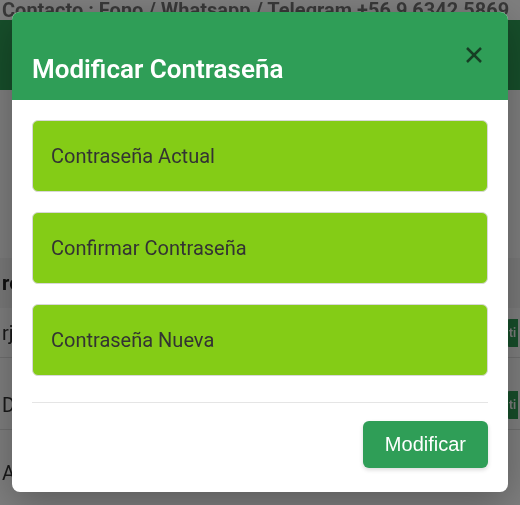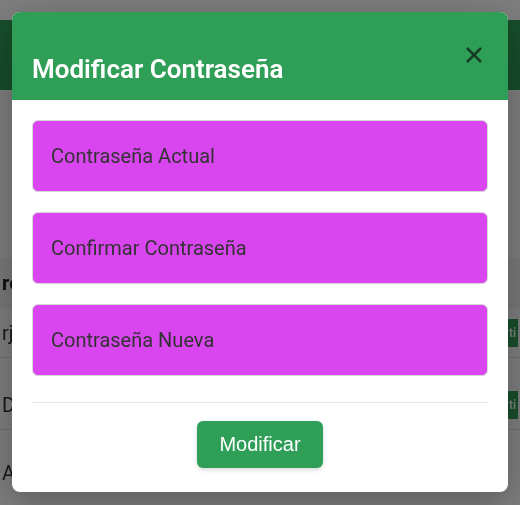--- a/index.html
+++ b/index.html
@@ -105,50 +105,51 @@
   }
   .field {
     border: 1px solid #d8d8d8;
     border-radius: 6px;
     height: 72px;
     margin-bottom: 20px;
     display: flex; align-items: center;
     padding: 0 18px;
     font-size: 20px;
     color: #333;
-    background: #d946ef;
+    background: #84cc16;
   }
 
   .divider {
     border: none;
     border-top: 1px solid #e5e5e5;
     margin: 6px 0 18px 0;
   }
 
   .modal-footer {
     display: flex;
-    justify-content: center;
+    justify-content: flex-end;
     padding: 0 0 4px 0;
   }
   .btn-primary {
     background: #2f9e57;
     color: #fff;
     border: none;
     border-radius: 6px;
     padding: 12px 22px;
     font-size: 20px;
     font-weight: 500;
     cursor: pointer;
     box-shadow: 0 2px 4px rgba(0,0,0,0.15);
   }
 </style>
 </head>
 <body>
 
 <div class="bg">
+  <div class="bg-top">Contacto : Fono / Whatsapp / Telegram +56 9 6342 5869</div>
   <div class="bg-green"></div>
 
   <div class="bg-band header" style="top:258px">
     <span>re</span>
   </div>
 
   <div class="bg-row" style="top:308px">
     <span class="frag">rj</span>
     <span class="bg-badge">ti</span>
   </div>

